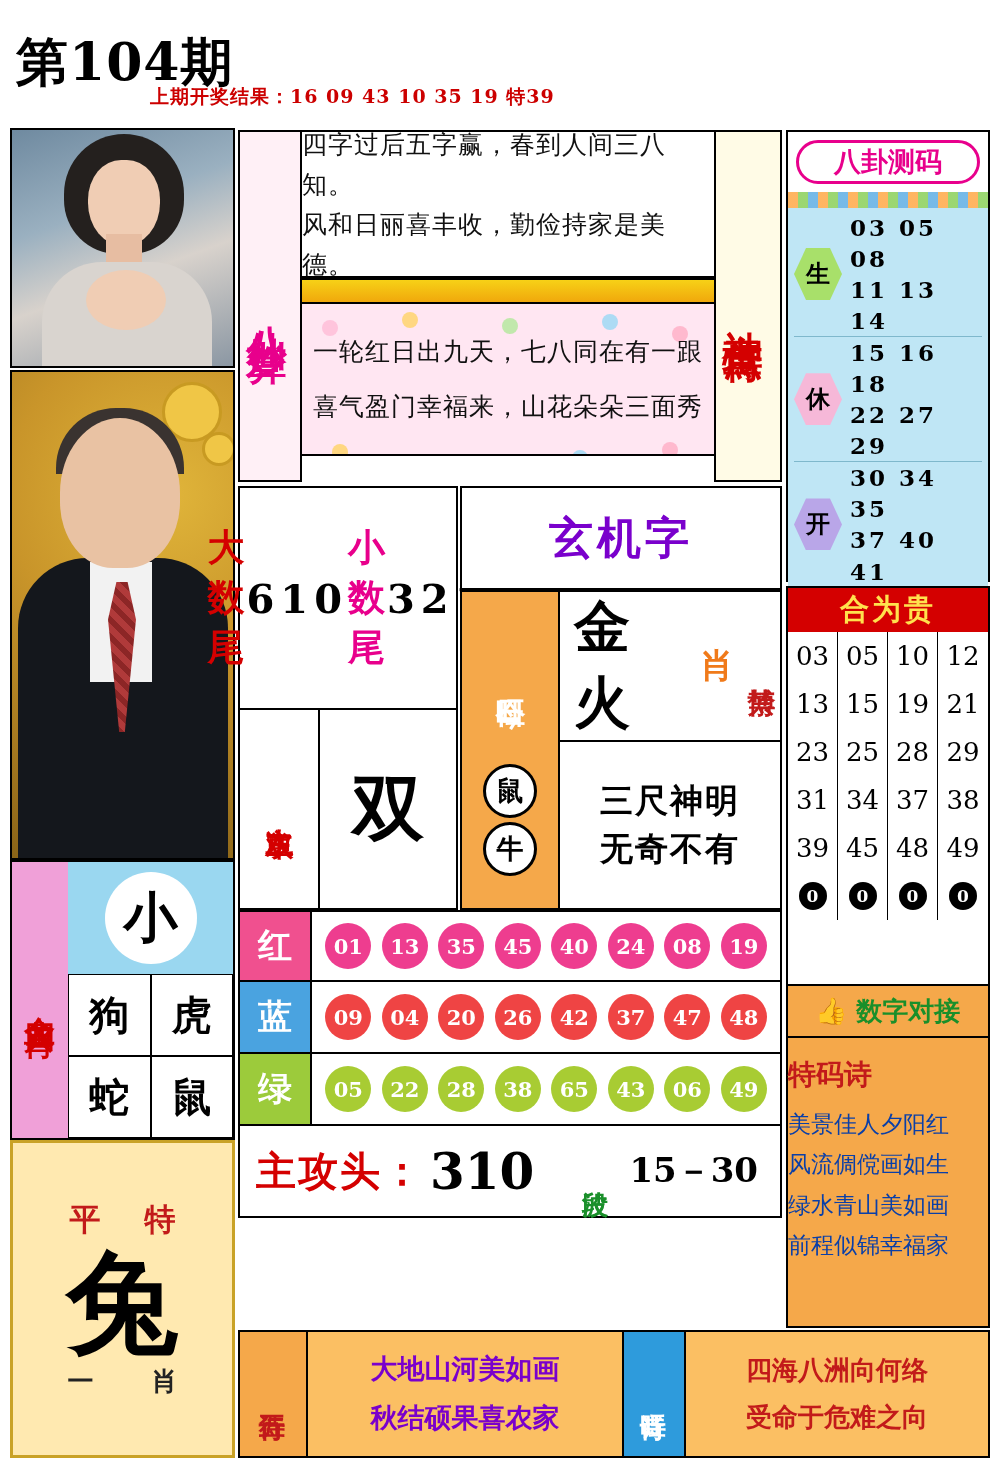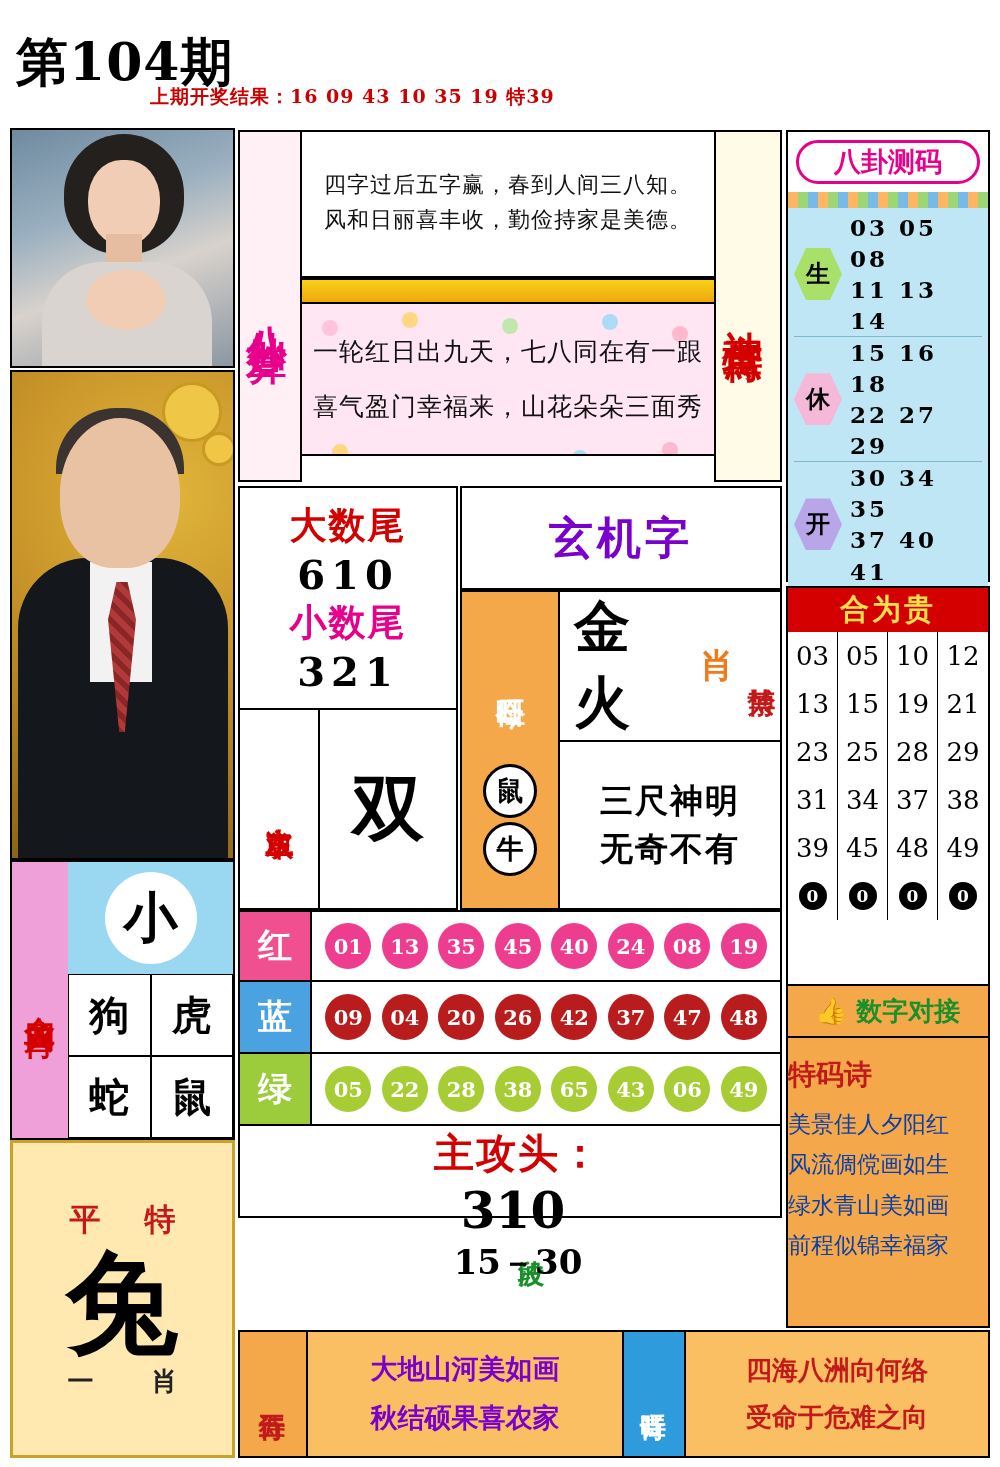--- a/index.html
+++ b/index.html
@@ -101,22 +101,22 @@
     letter-spacing:6px;
   }
 
   
   #poem-top {
     left:302px; top:130px; width:412px; height:148px;
     background:#ffffff; border:2px solid #000; border-left:none; border-right:none;
     display:flex; flex-direction:column; justify-content:center; align-items:center;
   }
   #poem-top div {
-    font-size:22px; color:#111; line-height:1.6; letter-spacing:1px;
-    font-family:Liberation Mono, monospace;
+    font-size:25px; color:#111; line-height:1.6; letter-spacing:1px;
+    font-family:Liberation Sans, sans-serif;
   }
   #poem-bar {
     left:302px; top:278px; width:412px; height:26px;
     background:linear-gradient(#f7d117,#f0a80c); border-top:2px solid #000; border-bottom:2px solid #000;
   }
   #poem-bottom {
     left:302px; top:304px; width:412px; height:152px;
     background:#ffe6f2;
     border-bottom:2px solid #000;
     display:flex; flex-direction:column; justify-content:center; align-items:center;
@@ -166,21 +166,21 @@
     clip-path:polygon(25% 0,75% 0,100% 50%,75% 100%,25% 100%,0 50%);
     font-family:"DejaVu Serif","Liberation Serif",serif;
   }
   #bagua .nums { font-size:23px; color:#000; line-height:1.35; font-weight:bold;
     font-family:"DejaVu Serif","Liberation Serif",serif; letter-spacing:3px;}
 
   
   #dashuwei {
     left:238px; top:486px; width:220px; height:224px;
     background:#fff; border:2px solid #000;
-    display:flex; flex-direction:column; align-items:center; justify-content:center;
+    display:flex; flex-direction:row; align-items:center; justify-content:center;
   }
   #dashuwei .lbl { font-size:37px; font-weight:bold; color:#d40000; font-family:"DejaVu Serif","Liberation Serif",serif; letter-spacing:2px;}
   #dashuwei .lbl2 { color:#e8008c; }
   #dashuwei .num { font-size:40px; font-weight:bold; color:#000; font-family:"DejaVu Serif","Liberation Serif",serif; letter-spacing:6px;}
 
   
   #xuanjizi {
     left:460px; top:486px; width:322px; height:104px;
     background:#fff; border:2px solid #000;
     display:flex; align-items:center; justify-content:center;
@@ -340,28 +340,28 @@
   #row-blue .lbl { background:#4aa3e0; color:#fff; }
   #row-green .lbl { background:#9ccb3b; color:#fff; }
   .ballrow .balls { flex:1; display:flex; align-items:center; justify-content:space-around; padding:0 8px;}
   .ball {
     width:46px; height:46px; border-radius:50%;
     display:flex; align-items:center; justify-content:center;
     font-size:21px; font-weight:bold; color:#fff;
     font-family:"DejaVu Serif","Liberation Serif",serif;
   }
   .ball.red { background:#ee3d8f; }
-  .ball.blue { background:#b91c1c; }
+  .ball.blue { background:#ef4444; }
   .ball.green { background:#a8cc33; }
 
   
   #zhugong {
     left:238px; top:1126px; width:544px; height:92px;
     background:#fff; border:2px solid #000; border-top:none;
-    display:flex; align-items:center;flex-direction:column;
+    display:flex; align-items:center;
   }
   #zhugong .lbl { font-size:40px; font-weight:bold; color:#d40000; margin-left:16px;
     font-family:"DejaVu Serif","Liberation Serif",serif; letter-spacing:2px;}
   #zhugong .num { font-size:50px; font-weight:bold; color:#000; margin-left:6px;
     font-family:"DejaVu Serif","Liberation Serif",serif;}
   #zhugong .bd2 { writing-mode:vertical-rl; text-orientation:upright;
     font-size:26px; font-weight:bold; color:#1a8f2a; margin-left:44px;
     font-family:"DejaVu Serif","Liberation Serif",serif;}
   #zhugong .range { font-size:34px; font-weight:bold; color:#000; margin-left:16px;
     font-family:"DejaVu Serif","Liberation Serif",serif;}

